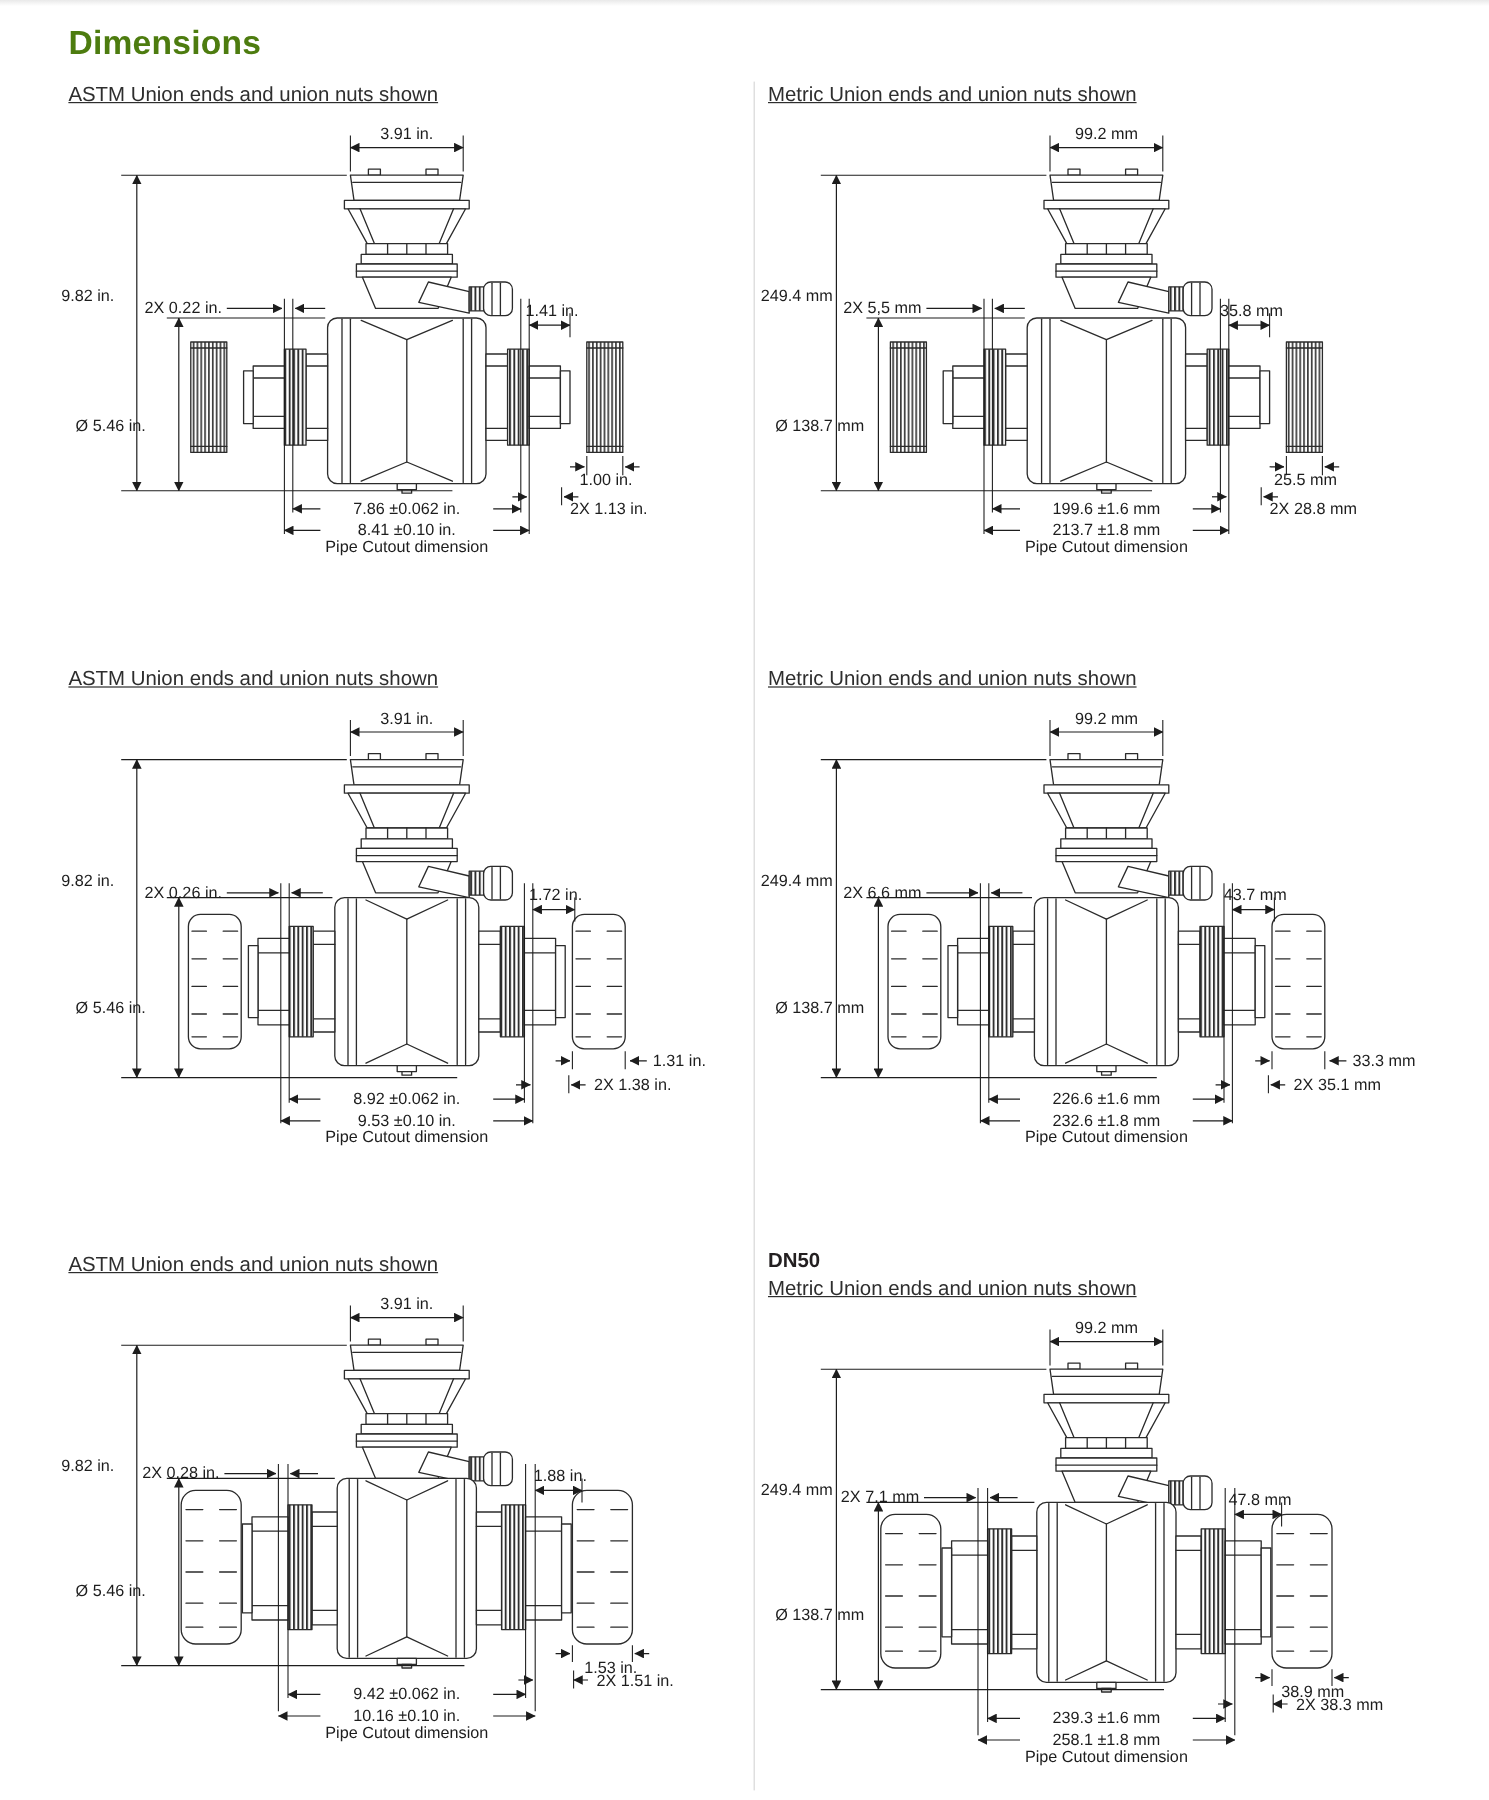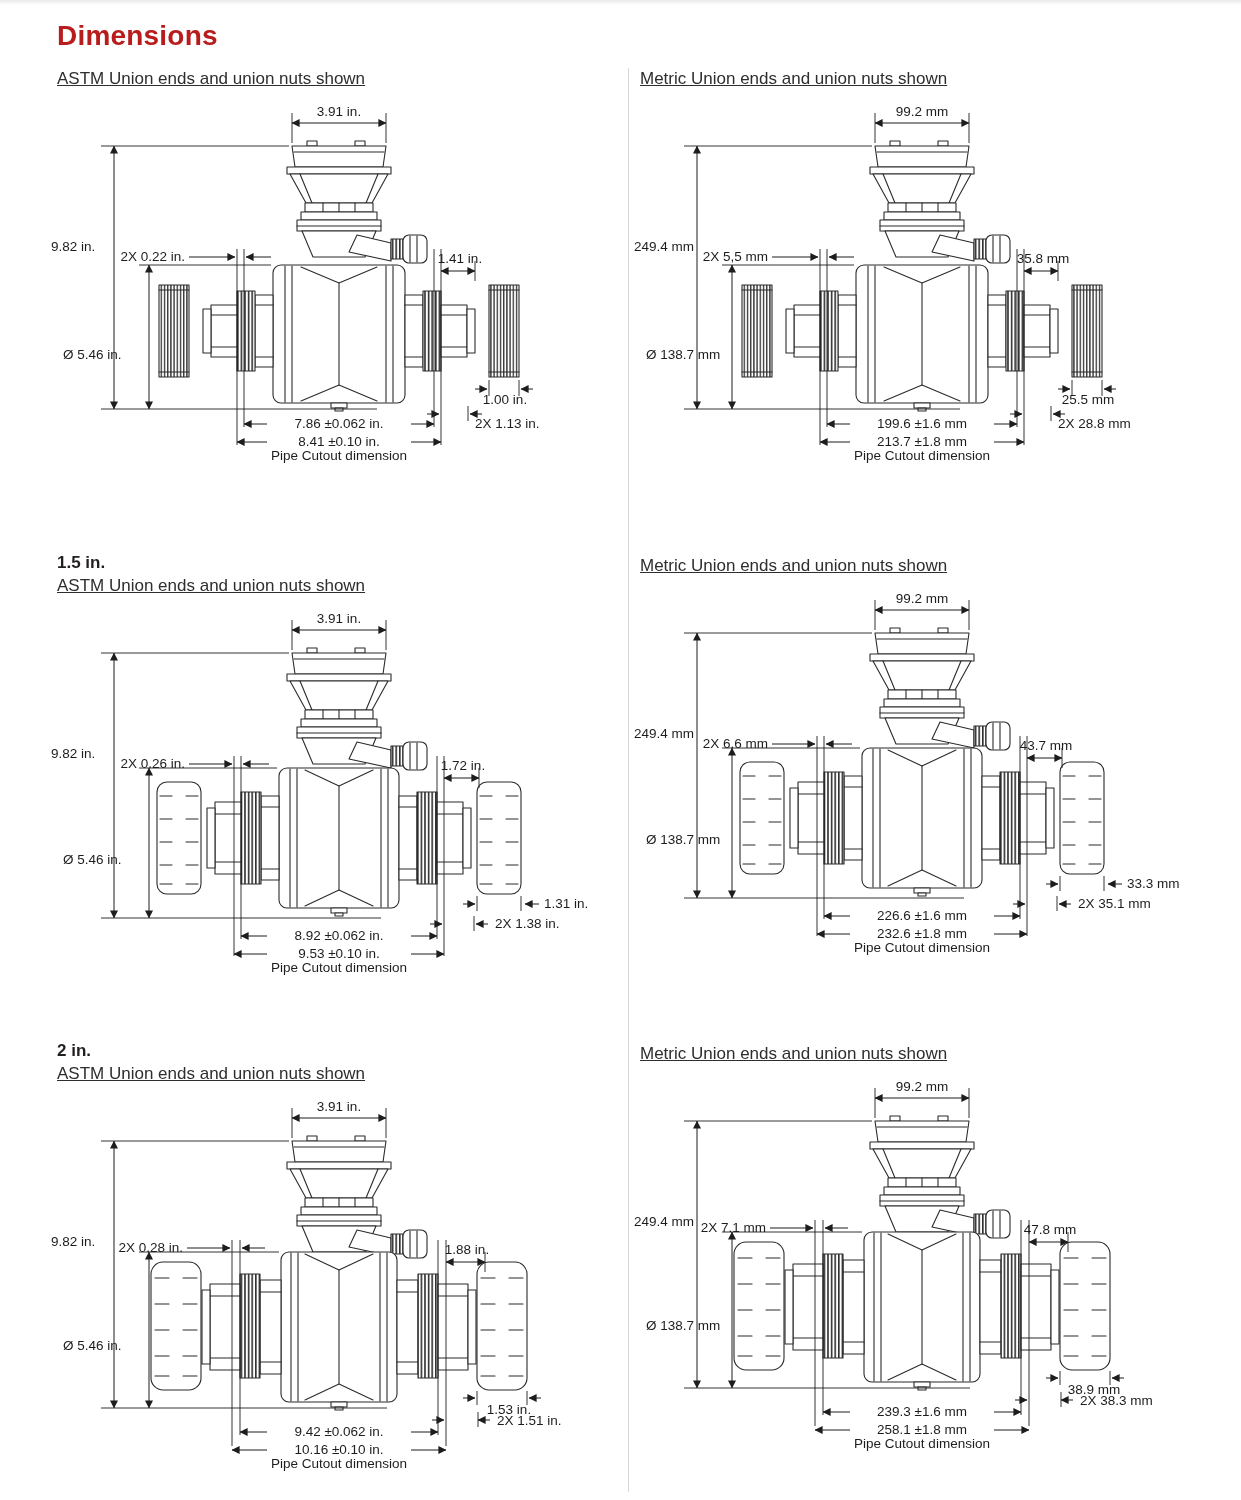--- a/index.html
+++ b/index.html
@@ -1,21 +1,21 @@
 <!DOCTYPE html>
 <html><head>
 <meta charset="utf-8">
 <style>
   html,body{margin:0;padding:0;background:#fff;}
   .page{position:relative;width:1241px;height:1500px;background:#fff;overflow:hidden;
         font-family:"Liberation Sans",sans-serif;color:#231f20;}
   .top-shade{position:absolute;left:0;top:0;width:100%;height:5px;
         background:linear-gradient(#e9e9e9,#ffffff);}
   .page-title{position:absolute;left:57px;top:20px;margin:0;font-size:28px;font-weight:700;
-        letter-spacing:.2px;color:#b91c1c;}
+        letter-spacing:.2px;color:#4d7c0f;}
   .divider{position:absolute;left:628px;top:68px;width:1px;height:1424px;background:#d7d7d7;}
   .cell{position:absolute;width:575px;}
   .cell h2{margin:0;font-size:17px;font-weight:700;color:#231f20;}
   .cell p{margin:3px 0 0 0;font-size:17px;font-weight:400;color:#2e2e2e;text-decoration:underline;}
   .cell svg{display:block;margin:10px 0 0 -18px;}
   #c0,#c2,#c4{left:57px;}
   #c1,#c3,#c5{left:640px;}
   #c0,#c1{top:66px;}
   #c2,#c3{top:553px;}
   #c4,#c5{top:1041px;}
@@ -339,21 +339,20 @@
       <text class="lbl" x="24" y="260">Ø 138.7 mm</text>
       <text class="lbl" x="466" y="305" text-anchor="middle">25.5 mm</text>
       <text class="lbl" x="436" y="329">2X 28.8 mm</text>
       <text class="lbl" x="300" y="329" text-anchor="middle">199.6 ±1.6 mm</text>
       <text class="lbl" x="300" y="347" text-anchor="middle">213.7 ±1.8 mm</text>
       <text class="lbl" x="300" y="361" text-anchor="middle">Pipe Cutout dimension</text>
     </svg>
   </section>
 
   <section class="cell" id="c2">
-    <h2>1.5 in.</h2>
     <p>ASTM Union ends and union nuts shown</p>
     <svg width="575" height="380" viewBox="0 0 575 380">
       <use href="#dev-md"></use>
       <use href="#dims-b"></use>
       <text class="lbl" x="300" y="17" text-anchor="middle">3.91 in.</text>
       <text class="lbl" x="12" y="152">9.82 in.</text>
       <text class="lbl" x="146" y="162" text-anchor="end">2X 0.26 in.</text>
       <text class="lbl" x="424" y="164" text-anchor="middle">1.72 in.</text>
       <text class="lbl" x="24" y="258">Ø 5.46 in.</text>
       <text class="lbl" x="505" y="302">1.31 in.</text>
@@ -376,39 +375,39 @@
       <text class="lbl" x="24" y="258">Ø 138.7 mm</text>
       <text class="lbl" x="505" y="302">33.3 mm</text>
       <text class="lbl" x="456" y="322">2X 35.1 mm</text>
       <text class="lbl" x="300" y="334" text-anchor="middle">226.6 ±1.6 mm</text>
       <text class="lbl" x="300" y="352" text-anchor="middle">232.6 ±1.8 mm</text>
       <text class="lbl" x="300" y="366" text-anchor="middle">Pipe Cutout dimension</text>
     </svg>
   </section>
 
   <section class="cell" id="c4">
-    <h2>2 in.</h2>
     <p>ASTM Union ends and union nuts shown</p>
     <svg width="575" height="380" viewBox="0 0 575 380">
       <use href="#dev-lg"></use>
       <use href="#dims-c"></use>
       <text class="lbl" x="300" y="17" text-anchor="middle">3.91 in.</text>
       <text class="lbl" x="12" y="152">9.82 in.</text>
       <text class="lbl" x="144" y="158" text-anchor="end">2X 0.28 in.</text>
       <text class="lbl" x="428" y="160" text-anchor="middle">1.88 in.</text>
       <text class="lbl" x="24" y="256">Ø 5.46 in.</text>
       <text class="lbl" x="470" y="320" text-anchor="middle">1.53 in.</text>
       <text class="lbl" x="458" y="331">2X 1.51 in.</text>
       <text class="lbl" x="300" y="342" text-anchor="middle">9.42 ±0.062 in.</text>
       <text class="lbl" x="300" y="360" text-anchor="middle">10.16 ±0.10 in.</text>
       <text class="lbl" x="300" y="374" text-anchor="middle">Pipe Cutout dimension</text>
     </svg>
   </section>
 
   <section class="cell" id="c5">
+    <h2>DN50</h2>
     <p>Metric Union ends and union nuts shown</p>
     <svg width="575" height="380" viewBox="0 0 575 380">
       <use href="#dev-lg"></use>
       <use href="#dims-c"></use>
       <text class="lbl" x="300" y="17" text-anchor="middle">99.2 mm</text>
       <text class="lbl" x="12" y="152">249.4 mm</text>
       <text class="lbl" x="144" y="158" text-anchor="end">2X 7.1 mm</text>
       <text class="lbl" x="428" y="160" text-anchor="middle">47.8 mm</text>
       <text class="lbl" x="24" y="256">Ø 138.7 mm</text>
       <text class="lbl" x="472" y="320" text-anchor="middle">38.9 mm</text>

